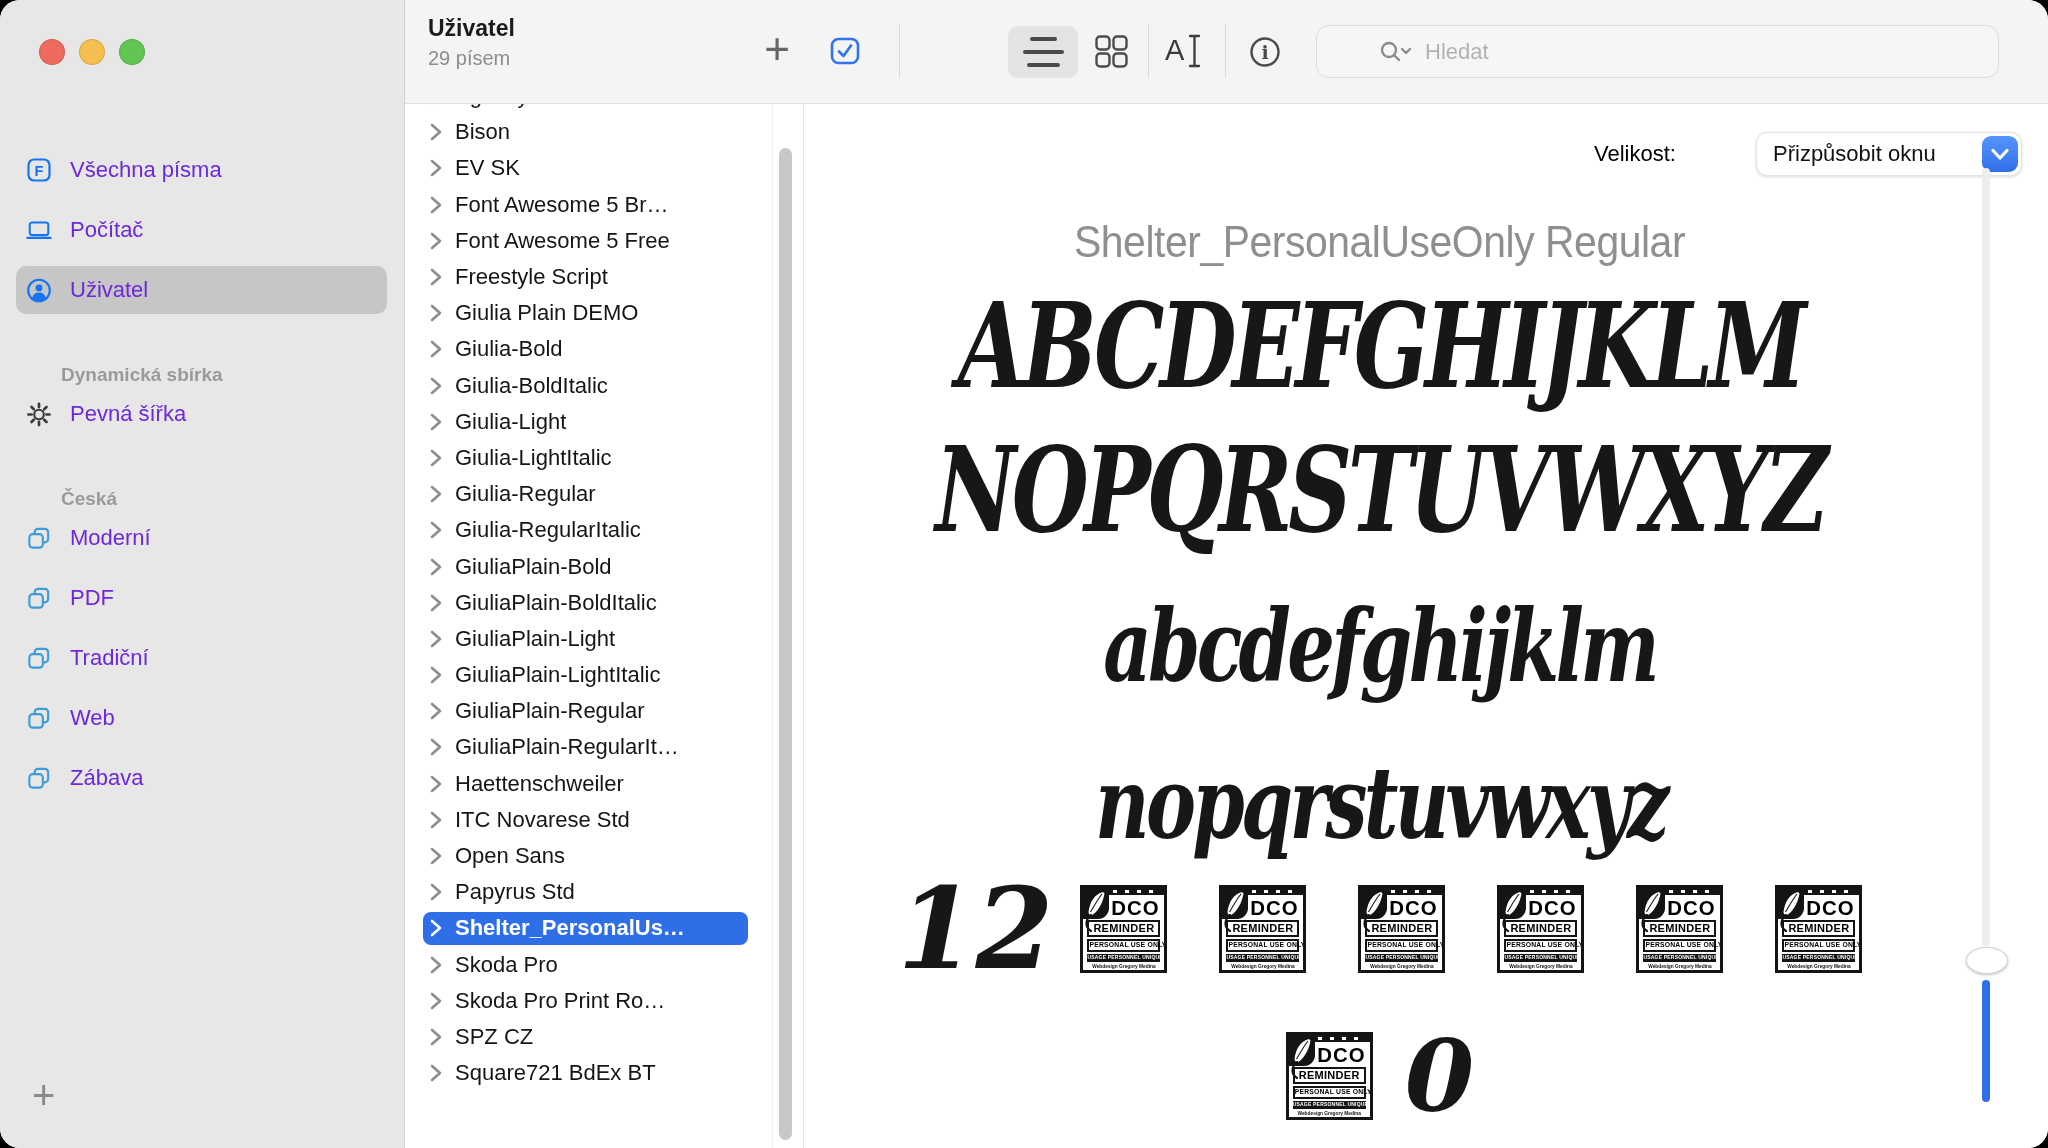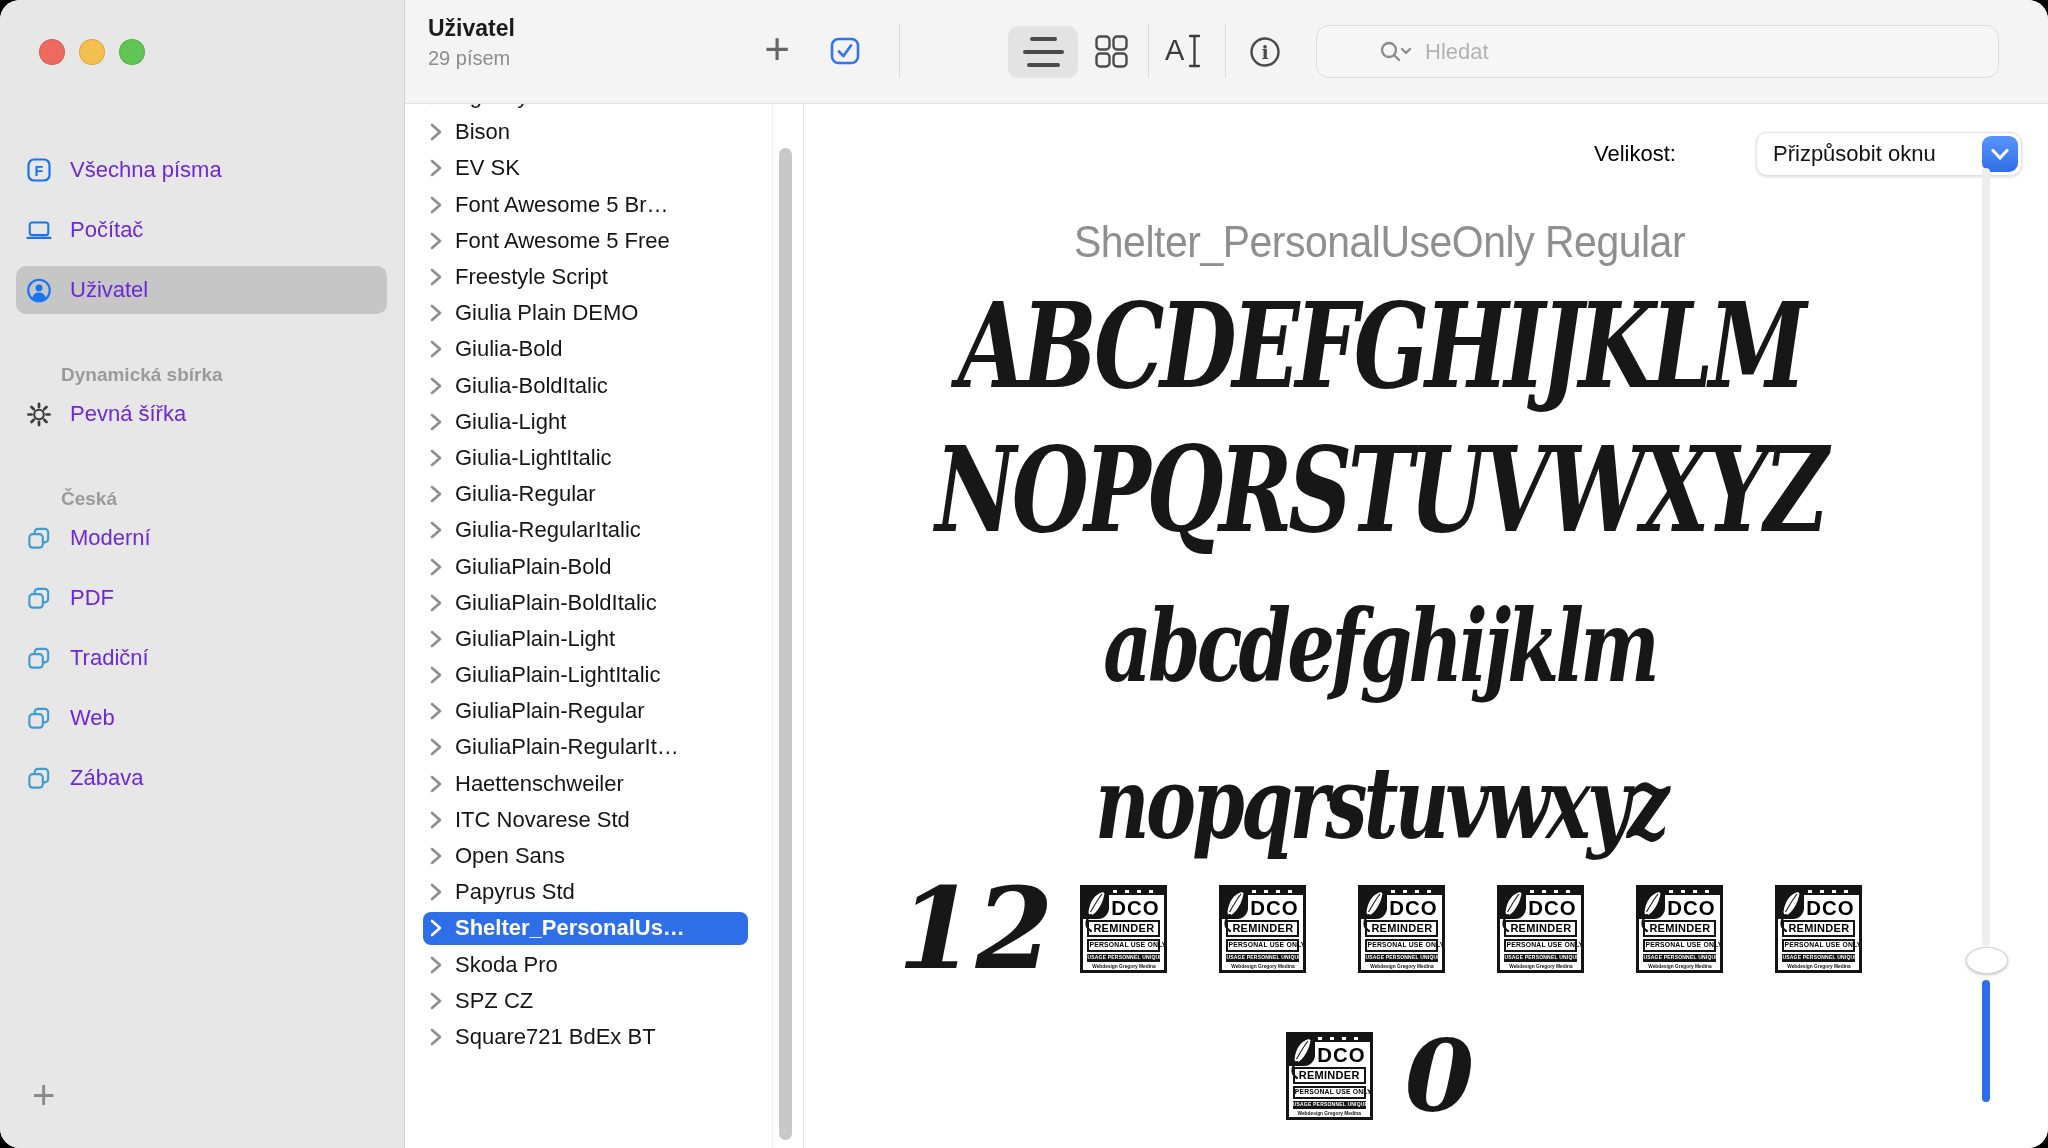--- a/index.html
+++ b/index.html
@@ -443,20 +443,26 @@
         <div class="font-row">
     <svg class="f-chev" width="16" height="20" viewBox="0 0 16 20">
       <polyline points="4,3 12,10 4,17" fill="none" stroke="currentColor" stroke-width="2.6" stroke-linecap="round" stroke-linejoin="round"></polyline>
     </svg>
     <span class="f-label">Skoda Pro</span>
   </div>
         <div class="font-row">
     <svg class="f-chev" width="16" height="20" viewBox="0 0 16 20">
       <polyline points="4,3 12,10 4,17" fill="none" stroke="currentColor" stroke-width="2.6" stroke-linecap="round" stroke-linejoin="round"></polyline>
     </svg>
+    <span class="f-label">Skoda Pro Print Ro…</span>
+  </div>
+        <div class="font-row">
+    <svg class="f-chev" width="16" height="20" viewBox="0 0 16 20">
+      <polyline points="4,3 12,10 4,17" fill="none" stroke="currentColor" stroke-width="2.6" stroke-linecap="round" stroke-linejoin="round"></polyline>
+    </svg>
     <span class="f-label">SPZ CZ</span>
   </div>
         <div class="font-row">
     <svg class="f-chev" width="16" height="20" viewBox="0 0 16 20">
       <polyline points="4,3 12,10 4,17" fill="none" stroke="currentColor" stroke-width="2.6" stroke-linecap="round" stroke-linejoin="round"></polyline>
     </svg>
     <span class="f-label">Square721 BdEx BT</span>
   </div>
       </div>
     <div class="gutter-line"></div>

